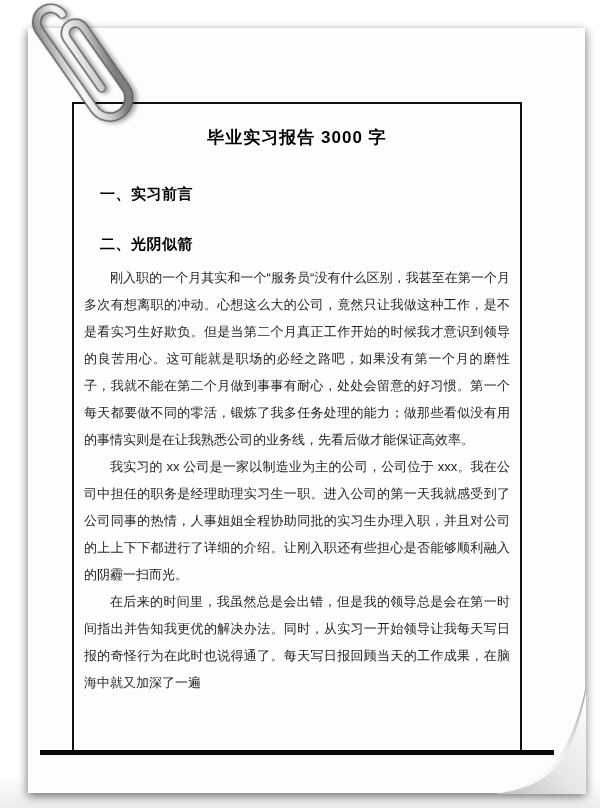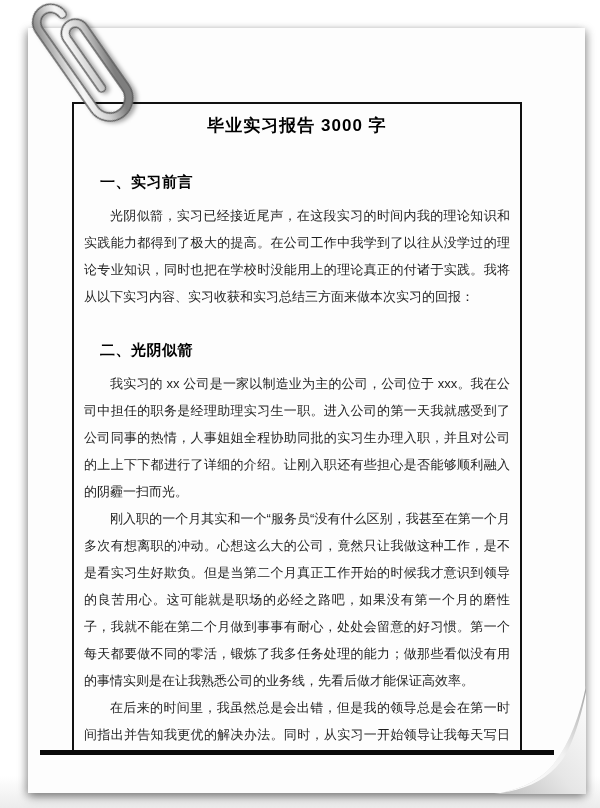--- a/index.html
+++ b/index.html
@@ -13,21 +13,21 @@
     background:#fdfdfd;
     box-shadow:0 4px 10px rgba(0,0,0,.35), -3px 2px 7px rgba(0,0,0,.14), 3px 2px 7px rgba(0,0,0,.14);
   }
   .doc-box{
     position:absolute;left:44px;top:74px;width:426px;height:646px;
     padding:0 10px;border:2px solid #111;border-bottom:none;
     overflow:hidden;color:#1c1c1c;
   }
   .doc-title{
     font-size:17px;font-weight:bold;text-align:center;color:#000;
-    letter-spacing:1px;margin:10px 0 34px 0;line-height:24px;
+    letter-spacing:1px;margin:22px 0 34px 0;line-height:24px;
   }
   .sec-heading{
     font-size:15px;font-weight:bold;color:#000;letter-spacing:.5px;
     margin:30px 0 10px 16px;line-height:20px;
   }
   .para{
     font-size:13px;line-height:27px;margin:0;text-indent:2em;
     text-align:justify;color:#1f1f1f;
   }
   .bottom-bar{
@@ -40,25 +40,24 @@
 <body>
 
 <div class="stage">
 
   <div class="paper">
 
     <div class="doc-box">
       <h1 class="doc-title">毕业实习报告 3000 字</h1>
 
       <h2 class="sec-heading">一、实习前言</h2>
-      <p class="para">光阴似箭，实习已经接近尾声，在这段实习的时间内我的理论知识和实践能力都得到了极大的提高。在公司工作中我学到了以往从没学过的理论专业知识，同时也把在学校时没能用上的理论真正的付诸于实践。我将从以下实习内容、实习收获和实习总结三方面来做本次实习的回报：</p>
 
       <h2 class="sec-heading">二、光阴似箭</h2>
+      <p class="para">刚入职的一个月其实和一个“服务员“没有什么区别，我甚至在第一个月多次有想离职的冲动。心想这么大的公司，竟然只让我做这种工作，是不是看实习生好欺负。但是当第二个月真正工作开始的时候我才意识到领导的良苦用心。这可能就是职场的必经之路吧，如果没有第一个月的磨性子，我就不能在第二个月做到事事有耐心，处处会留意的好习惯。第一个每天都要做不同的零活，锻炼了我多任务处理的能力；做那些看似没有用的事情实则是在让我熟悉公司的业务线，先看后做才能保证高效率。</p>
       <p class="para">我实习的 xx 公司是一家以制造业为主的公司，公司位于 xxx。我在公司中担任的职务是经理助理实习生一职。进入公司的第一天我就感受到了公司同事的热情，人事姐姐全程协助同批的实习生办理入职，并且对公司的上上下下都进行了详细的介绍。让刚入职还有些担心是否能够顺利融入的阴霾一扫而光。</p>
-      <p class="para">刚入职的一个月其实和一个“服务员“没有什么区别，我甚至在第一个月多次有想离职的冲动。心想这么大的公司，竟然只让我做这种工作，是不是看实习生好欺负。但是当第二个月真正工作开始的时候我才意识到领导的良苦用心。这可能就是职场的必经之路吧，如果没有第一个月的磨性子，我就不能在第二个月做到事事有耐心，处处会留意的好习惯。第一个每天都要做不同的零活，锻炼了我多任务处理的能力；做那些看似没有用的事情实则是在让我熟悉公司的业务线，先看后做才能保证高效率。</p>
       <p class="para">在后来的时间里，我虽然总是会出错，但是我的领导总是会在第一时间指出并告知我更优的解决办法。同时，从实习一开始领导让我每天写日报的奇怪行为在此时也说得通了。每天写日报回顾当天的工作成果，在脑海中就又加深了一遍</p>
     </div>
 
     <div class="bottom-bar"></div>
 
     <svg class="curl" width="92" height="108" viewBox="0 0 92 108" aria-hidden="true">
       <defs>
         <linearGradient id="curlShadow" x1="0" y1="1" x2="1" y2="0">
           <stop offset="0" stop-color="#bdbdbd"></stop>
           <stop offset="0.45" stop-color="#e6e6e6"></stop>

